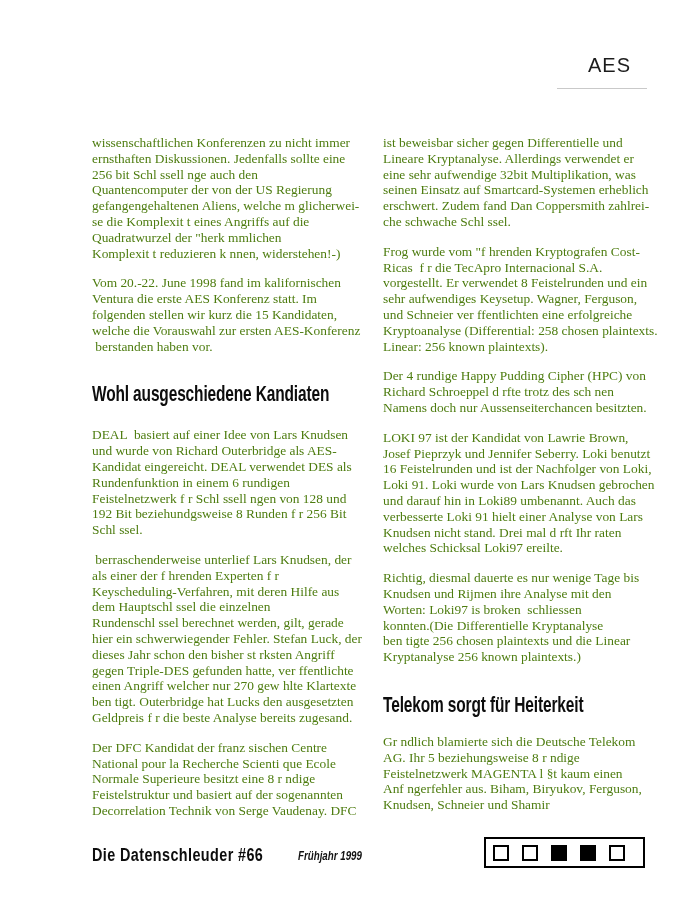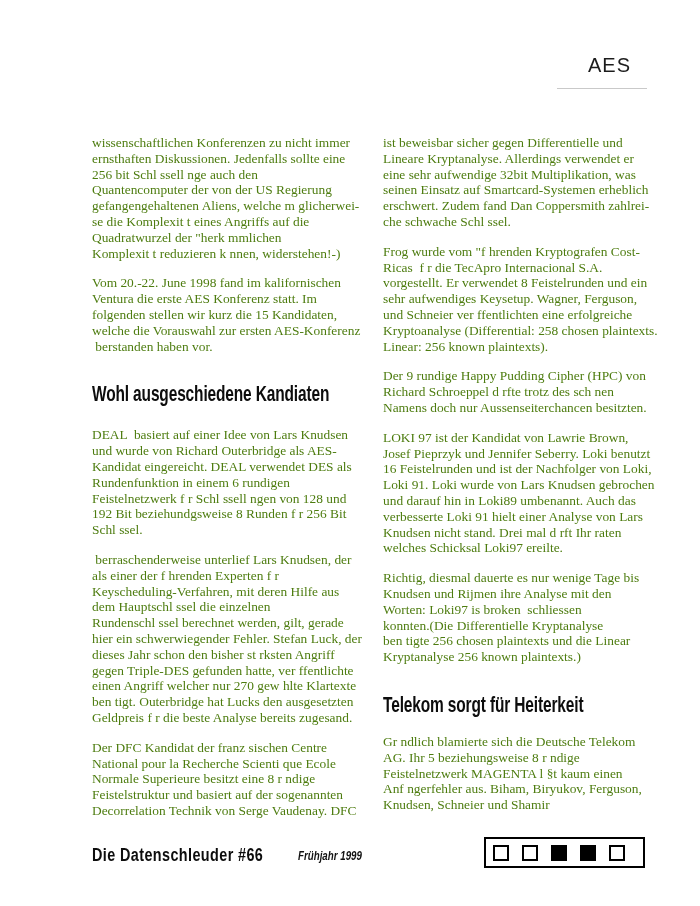--- a/index.html
+++ b/index.html
@@ -154,21 +154,21 @@
 seinen Einsatz auf Smartcard-Systemen erheblich
 erschwert. Zudem fand Dan Coppersmith zahlrei-
 che schwache Schl ssel.</p>
     <p class="body-text">Frog wurde vom "f hrenden Kryptografen Cost-
 Ricas  f r die TecApro Internacional S.A.
 vorgestellt. Er verwendet 8 Feistelrunden und ein
 sehr aufwendiges Keysetup. Wagner, Ferguson,
 und Schneier ver ffentlichten eine erfolgreiche
 Kryptoanalyse (Differential: 258 chosen plaintexts.
 Linear: 256 known plaintexts).</p>
-    <p class="body-text">Der 9 rundige Happy Pudding Cipher (HPC) von
+    <p class="body-text">Der 4 rundige Happy Pudding Cipher (HPC) von
 Richard Schroeppel d rfte trotz des sch nen
 Namens doch nur Aussenseiterchancen besitzten.</p>
     <p class="body-text">LOKI 97 ist der Kandidat von Lawrie Brown,
 Josef Pieprzyk und Jennifer Seberry. Loki benutzt
 16 Feistelrunden und ist der Nachfolger von Loki,
 Loki 91. Loki wurde von Lars Knudsen gebrochen
 und darauf hin in Loki89 umbenannt. Auch das
 verbesserte Loki 91 hielt einer Analyse von Lars
 Knudsen nicht stand. Drei mal d rft Ihr raten
 welches Schicksal Loki97 ereilte.</p>

